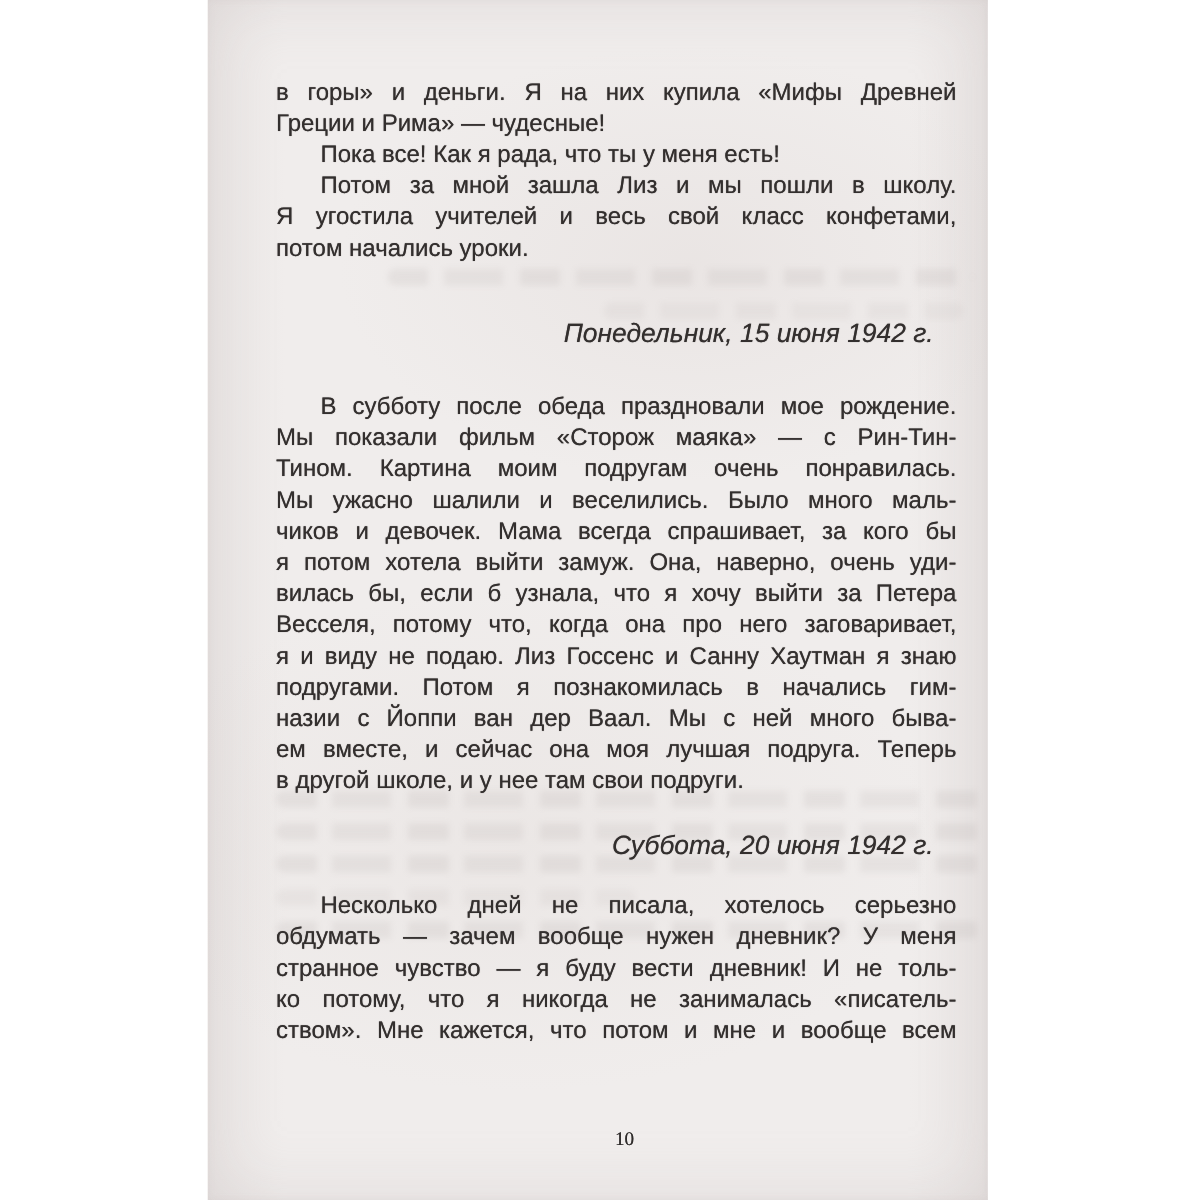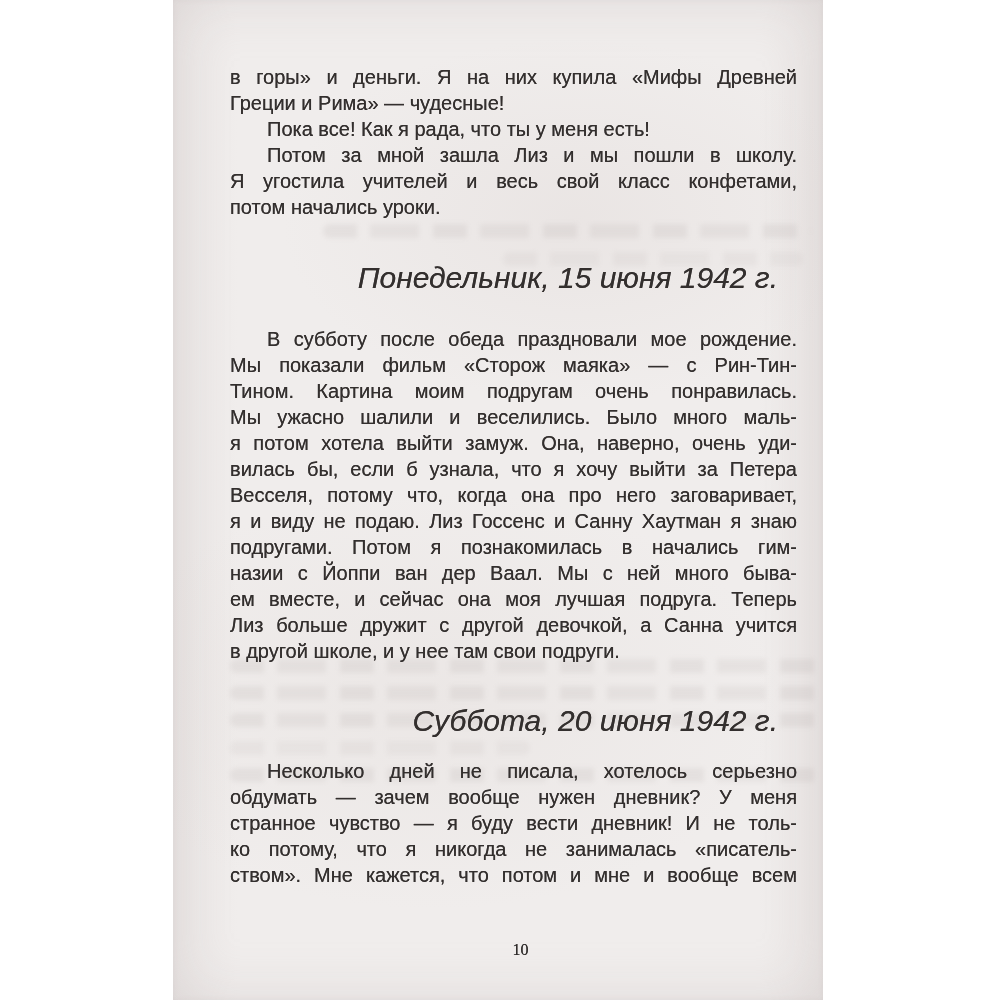--- a/index.html
+++ b/index.html
@@ -22,34 +22,34 @@
   }
 
   
   .textcol{
     position:absolute;left:57px;top:64px;width:567px;
     color:#332f2e;
   }
   .block{margin:0;}
   .block:nth-child(4){margin-top:45px;}  
   .block:nth-child(5){margin-top:35px;}  
-  .block:nth-child(6){margin-top:44px;}  
+  .block:nth-child(6){margin-top:28px;}  
   .block:nth-child(7){margin-top:24px;}  
 
   .line{
     height:26px;line-height:26px;font-size:20px;
     text-align:justify;text-align-last:justify;text-justify:inter-word;
     white-space:normal;
     text-shadow:0 0 .6px rgba(51,47,46,.85);
   }
   .line.noj{text-align-last:left;}
   .line.ind{padding-left:37px;}
 
   .date{
-    height:26px;line-height:26px;font-size:30px;
+    height:26px;line-height:26px;font-size:22px;
     font-style:italic;text-align:left;text-align-last:right;
     padding-right:19px;
     text-shadow:0 0 .6px rgba(51,47,46,.85);
   }
 
   .pagenum{
     position:absolute;left:57px;top:941px;width:567px;
     text-align:center;text-indent:14px;
     font-family:"Liberation Serif", serif;
     font-size:16px;color:#2e2b2a;
@@ -92,28 +92,28 @@
           <div class="line ind">Потом за мной зашла Лиз и мы пошли в школу.</div>
           <div class="line">Я угостила учителей и весь свой класс конфетами,</div>
           <div class="line noj">потом начались уроки.</div>
         </div>
         <div class="block date">Понедельник, 15 июня 1942 г.</div>
         <div class="block para">
           <div class="line ind">В субботу после обеда праздновали мое рождение.</div>
           <div class="line">Мы показали фильм «Сторож маяка» — с Рин-Тин-</div>
           <div class="line">Тином. Картина моим подругам очень понравилась.</div>
           <div class="line">Мы ужасно шалили и веселились. Было много маль-</div>
+          <div class="line">чиков и девочек. Мама всегда спрашивает, за кого бы</div>
           <div class="line">я потом хотела выйти замуж. Она, наверно, очень уди-</div>
           <div class="line">вилась бы, если б узнала, что я хочу выйти за Петера</div>
           <div class="line">Весселя, потому что, когда она про него заговаривает,</div>
           <div class="line">я и виду не подаю. Лиз Госсенс и Санну Хаутман я знаю</div>
           <div class="line">подругами. Потом я познакомилась в начались гим-</div>
           <div class="line">назии с Йоппи ван дер Ваал. Мы с ней много быва-</div>
           <div class="line">ем вместе, и сейчас она моя лучшая подруга. Теперь</div>
-          <div class="line">Лиз больше дружит с другой девочкой, а Санна учится</div>
           <div class="line noj">в другой школе, и у нее там свои подруги.</div>
         </div>
         <div class="block date">Суббота, 20 июня 1942 г.</div>
         <div class="block para">
           <div class="line ind">Несколько дней не писала, хотелось серьезно</div>
           <div class="line">обдумать — зачем вообще нужен дневник? У меня</div>
           <div class="line">странное чувство — я буду вести дневник! И не толь-</div>
           <div class="line">ко потому, что я никогда не занималась «писатель-</div>
           <div class="line">ством». Мне кажется, что потом и мне и вообще всем</div>
         </div>

